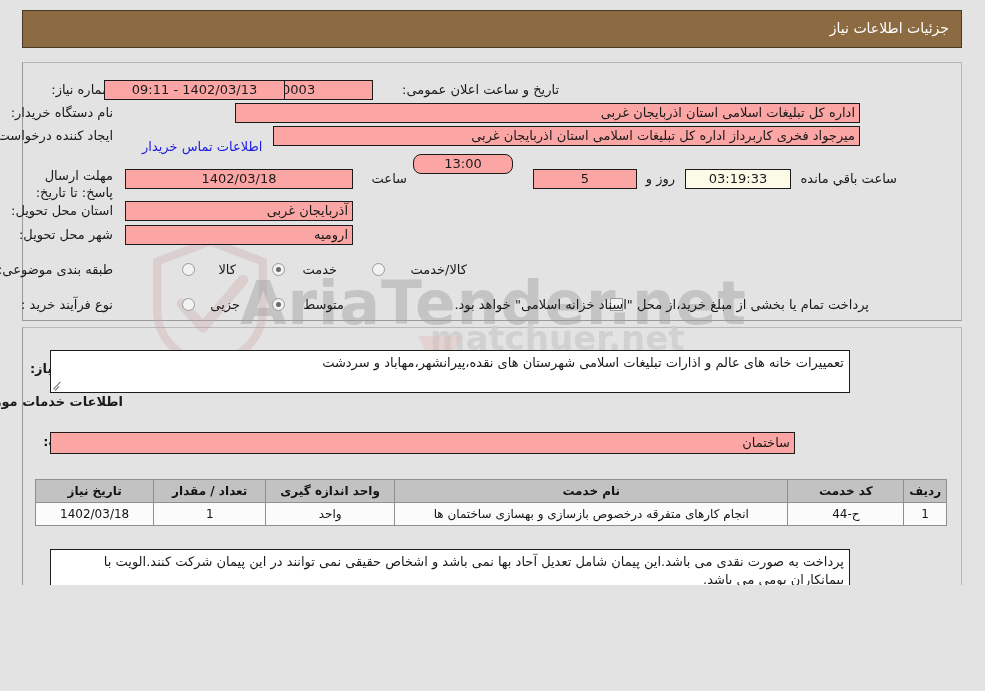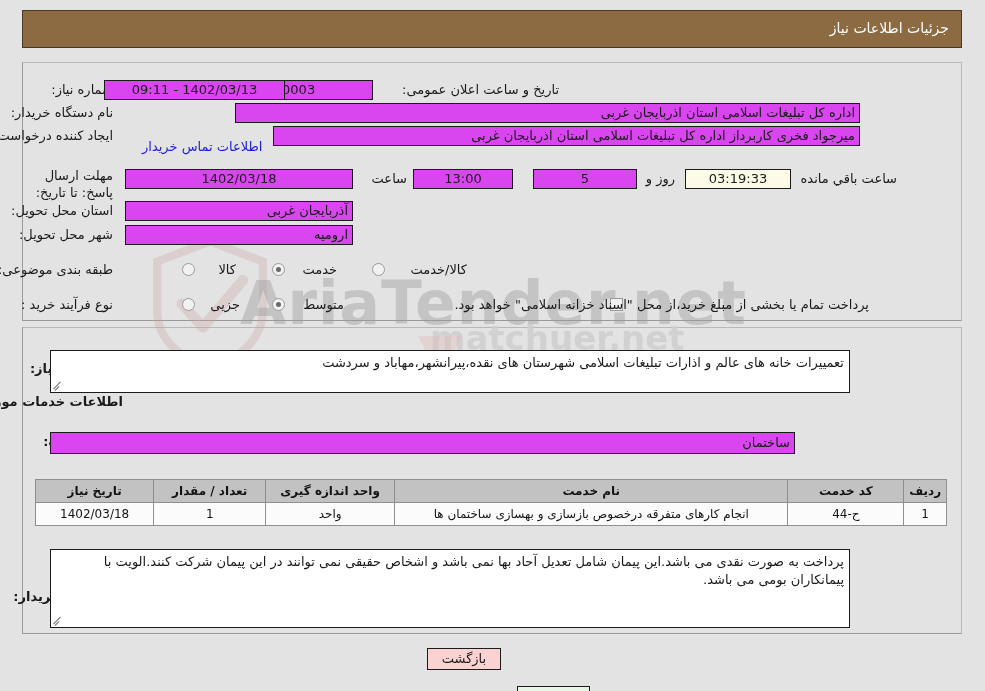--- a/index.html
+++ b/index.html
@@ -6,21 +6,21 @@
   html, body {
     margin: 0;
     padding: 0;
     background: #e3e3e3;
     font-family: "DejaVu Sans", "Liberation Sans", sans-serif;
     direction: rtl;
   }
   #page {
     position: relative;
     width: 985px;
-    height: 691px;
+    height: 585px;
     overflow: hidden;
     background: #e3e3e3;
   }
 
   
   .watermark {
     position: absolute;
     left: 0; top: 0; right: 0; bottom: 0;
     pointer-events: none;
     z-index: 5;
@@ -107,21 +107,21 @@
     white-space: nowrap;
     z-index: 10;
   }
   .lbl-bold { font-weight: bold; }
   .lbl-wrap { white-space: normal; text-align: right; line-height: 17px; }
 
   
   .fld {
     position: absolute;
     box-sizing: border-box;
-    background: #d946ef;
+    background: #fca5a5;
     border: 1px solid #1b1b1b;
     font-size: 13px;
     color: #1a1a1a;
     padding: 0 4px;
     line-height: 18px;
     height: 20px;
     white-space: nowrap;
     overflow: hidden;
     z-index: 10;
     font-family: "DejaVu Sans", "Liberation Sans", sans-serif;
@@ -266,21 +266,21 @@
   <div class="lbl" style="right:872px; top:105px;">نام دستگاه خریدار:</div>
   <div class="fld rgt" style="left:235px; top:103px; width:625px;">اداره کل تبلیغات اسلامی استان اذربایجان غربی</div>
 
   <div class="lbl" style="right:872px; top:128px;">ایجاد کننده درخواست:</div>
   <div class="fld rgt" style="left:273px; top:126px; width:587px;">میرجواد فخری کاربرداز اداره کل تبلیغات اسلامی استان اذربایجان غربی</div>
   <div class="link" style="left:142px; top:139px;">اطلاعات تماس خریدار</div>
 
   <div class="lbl lbl-wrap" style="right:872px; top:167px; width:80px;">مهلت ارسال پاسخ: تا تاریخ:</div>
   <div class="fld ctr" style="right:632px; top:169px; width:228px;">1402/03/18</div>
   <div class="lbl" style="right:578px; top:171px;">ساعت</div>
-  <div class="fld ctr" style="right:472px; top:169px; width:100px;">13:00</div>
+  <div class="fld ctr" style="right:472px; top:154px; width:100px;border-radius:8px;">13:00</div>
   <div class="fld ctr" style="right:348px; top:169px; width:104px;">5</div>
   <div class="lbl" style="right:310px; top:171px;">روز و</div>
   <div class="fld ctr cream" style="right:194px; top:169px; width:106px;">03:19:33</div>
   <div class="lbl" style="right:88px; top:171px;">ساعت باقي مانده</div>
 
   <div class="lbl" style="right:872px; top:203px;">استان محل تحویل:</div>
   <div class="fld rgt" style="right:632px; top:201px; width:228px;">آذربایجان غربی</div>
 
   <div class="lbl" style="right:872px; top:227px;">شهر محل تحویل:</div>
   <div class="fld rgt" style="right:632px; top:225px; width:228px;">ارومیه</div>

